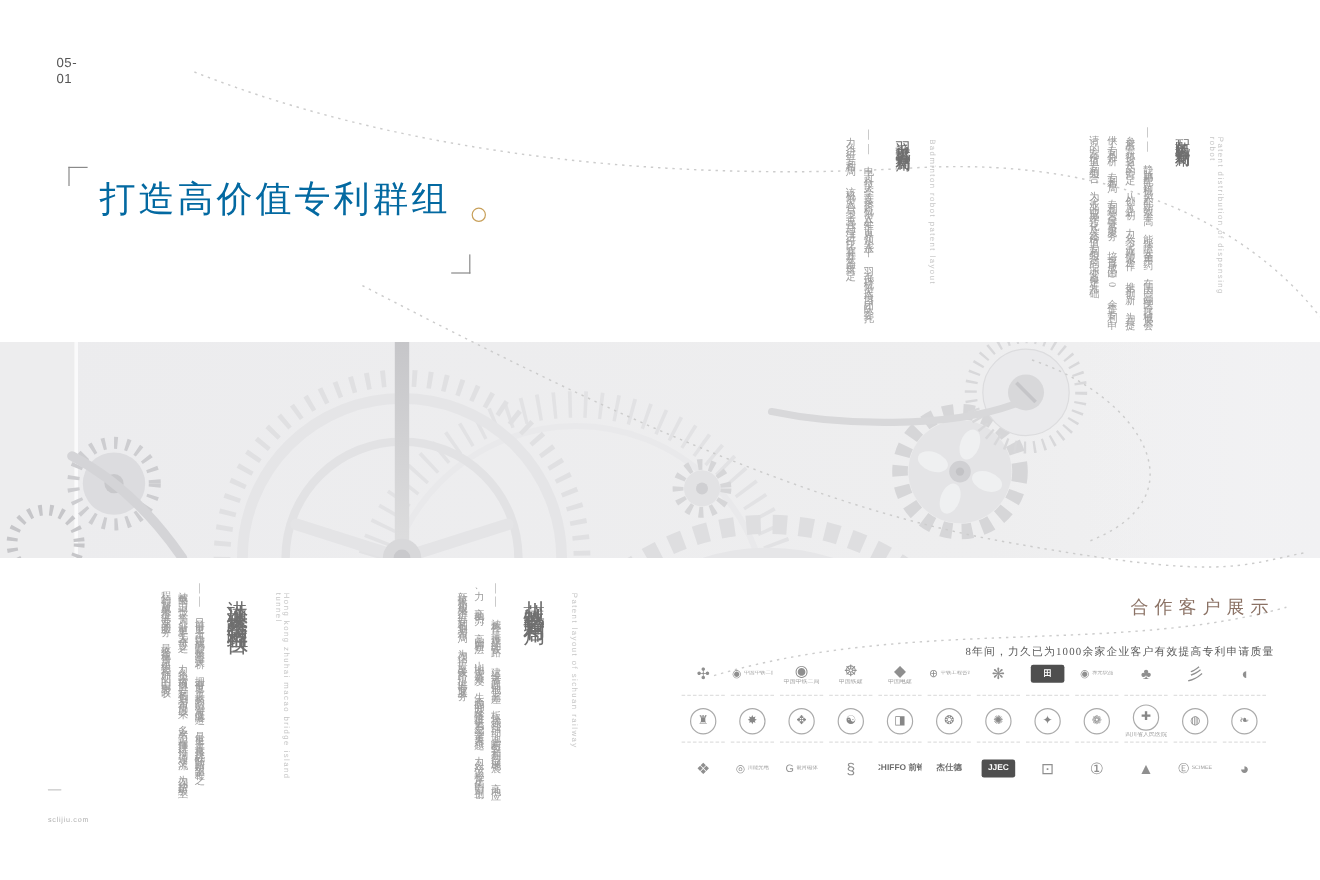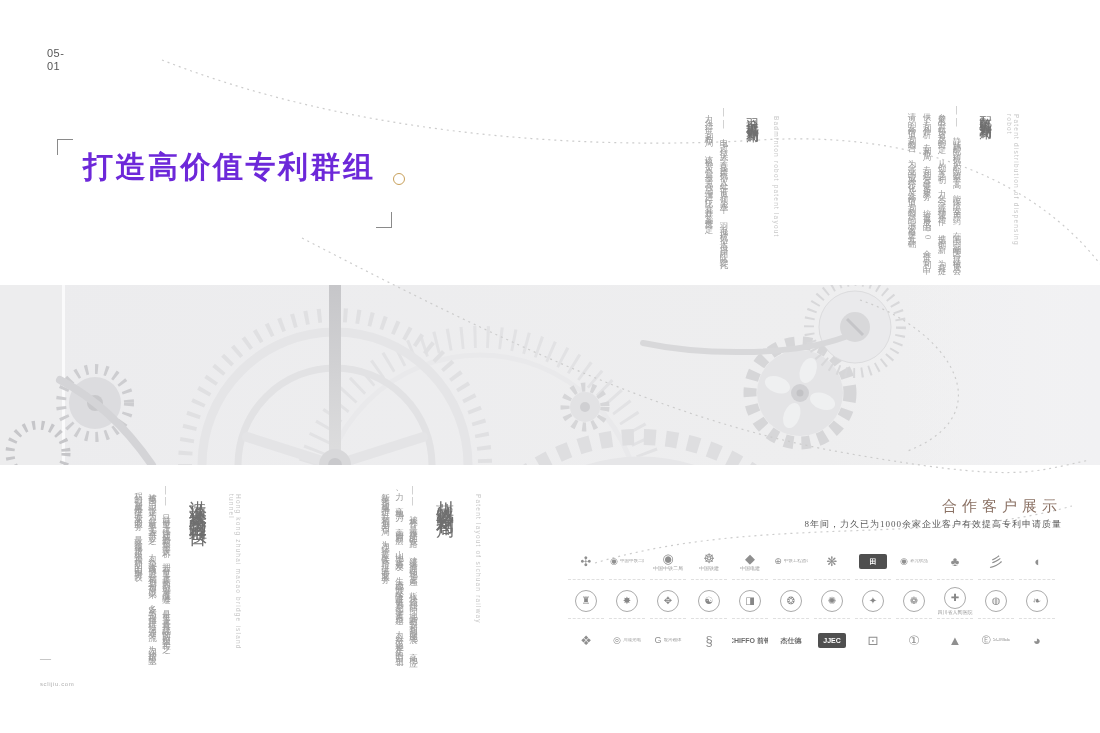--- a/index.html
+++ b/index.html
@@ -8,21 +8,21 @@
 
   
   .pagenum{position:absolute;left:47px;top:47px;font-family:"Liberation Sans","DejaVu Sans",sans-serif;
            font-size:11px;line-height:13px;color:#555;letter-spacing:.5px;}
 
   
   .bracket{position:absolute;width:15px;height:15px;}
   .bracket-tl{left:57px;top:139px;border-left:1.5px solid #8a8a8a;border-top:1.5px solid #8a8a8a;}
   .bracket-br{left:376px;top:212px;border-right:1.5px solid #8a8a8a;border-bottom:1.5px solid #8a8a8a;}
   .headline{position:absolute;left:83px;top:144px;font-size:30px;line-height:45px;
-            letter-spacing:2.5px;color:#6d28d9;font-weight:700;}
+            letter-spacing:2.5px;color:#0369a1;font-weight:400;}
   .headline .l2{margin-left:7px;}
   .gold-dot{position:absolute;left:393px;top:173px;width:10px;height:10px;border:1px solid #c8a05a;
             border-radius:50%;}
 
   
   .dots{position:absolute;left:0;top:0;pointer-events:none;}
 
   
   .band{position:absolute;left:0;top:285px;width:1100px;height:180px;}
 
@@ -37,21 +37,21 @@
   .vsec-top .vbody{font-size:8.5px;letter-spacing:3.5px;line-height:15px;}
   .vsec-bottom .vbody{font-size:8.5px;letter-spacing:2.5px;line-height:14px;}
   .sec-badminton{left:615px;top:108px;width:165px;height:150px;}
   .sec-dispensing{left:808px;top:106px;width:212px;height:158px;}
   .sec-bridge{left:42px;top:486px;width:200px;height:168px;}
   .sec-railway{left:286px;top:486px;width:196px;height:168px;}
 
   
   .clients-head{position:absolute;right:38px;top:497px;text-align:right;}
   .clients-title{font-size:15px;letter-spacing:5px;color:#8b7265;}
-  .clients-sub{font-size:9px;letter-spacing:1px;color:#5a5a5a;margin-top:2px;}
+  .clients-sub{font-size:9px;letter-spacing:1px;color:#5a5a5a;margin-top:21px;}
 
   
   .logo-grid{position:absolute;left:568px;top:544px;width:497px;
              display:grid;grid-template-columns:repeat(12,36px);grid-auto-rows:36px;
              column-gap:5px;row-gap:3px;font-family:"Liberation Sans","DejaVu Sans",sans-serif;}
   .logo-cell{display:flex;flex-direction:column;align-items:center;justify-content:center;gap:1px;
              border-bottom:1px dashed #e0e0e0;overflow:hidden;}
   .logo-cell:nth-child(n+25){border-bottom:none;}
   .lg{font-size:13px;line-height:1;color:#8f8f8f;}
   .lt{font-size:5px;line-height:1;color:#9c9c9c;white-space:nowrap;max-width:35px;overflow:hidden;}

